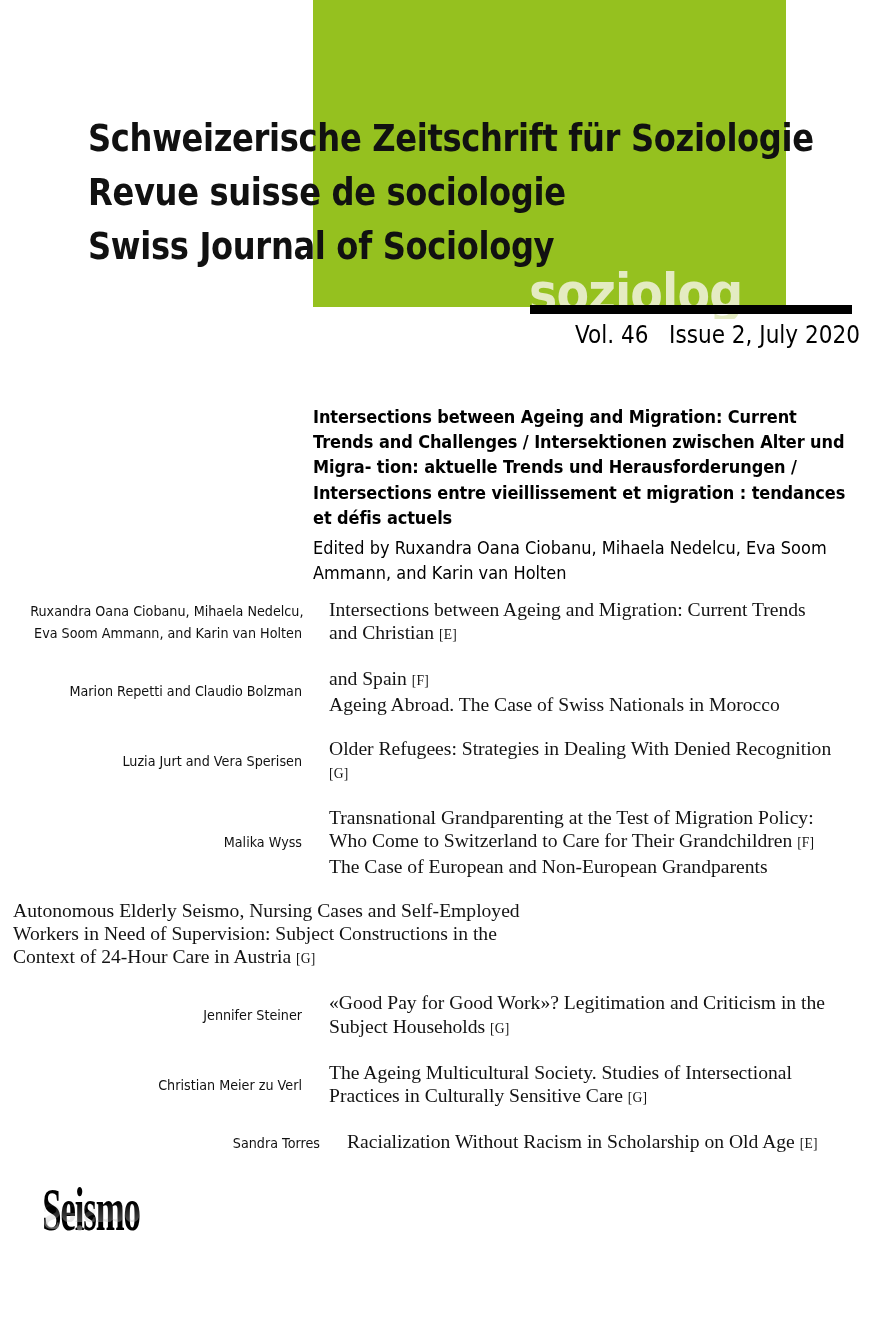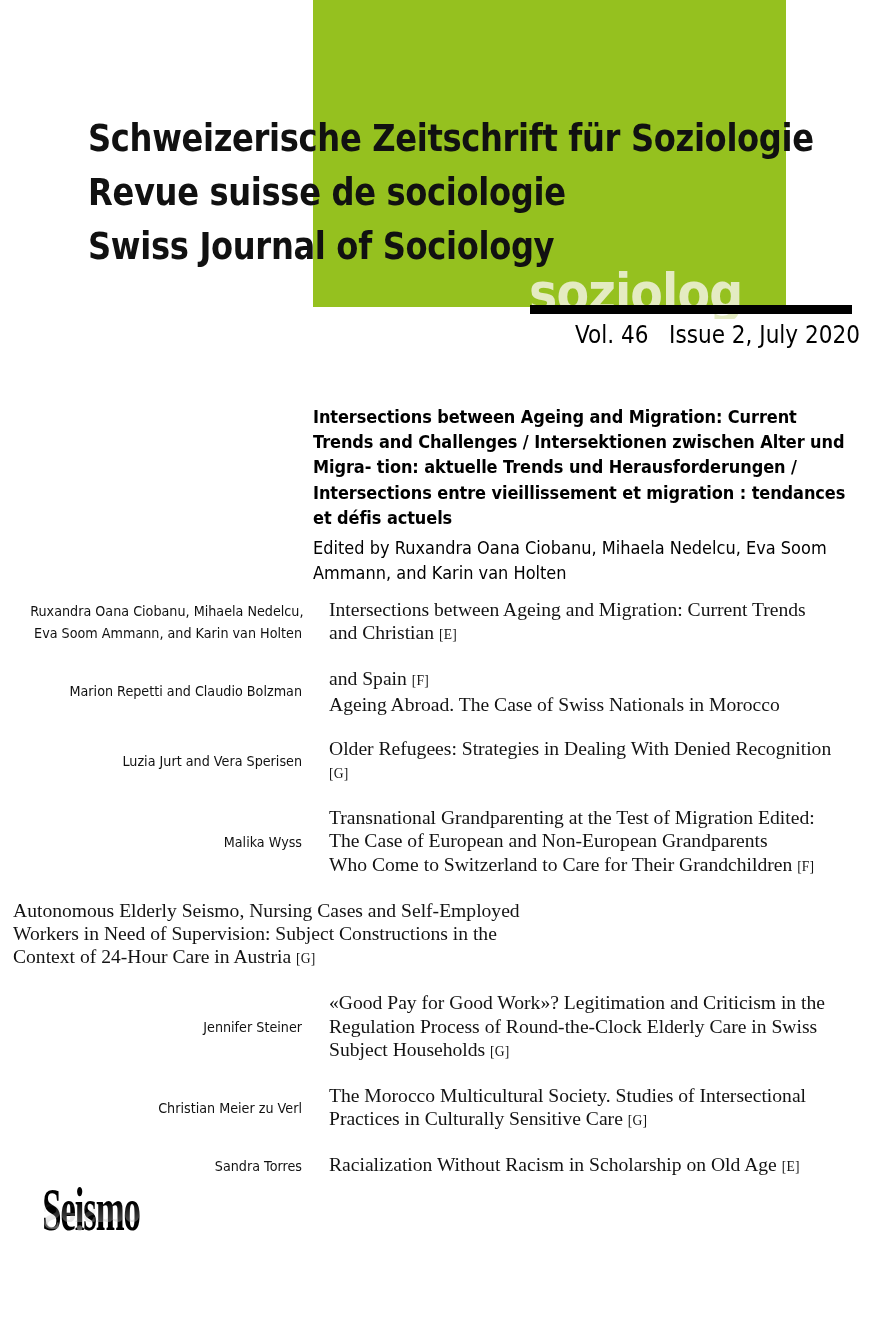--- a/index.html
+++ b/index.html
@@ -128,21 +128,21 @@
     left: 0;
     top: 598px;
     width: 886px;
   }
   .toc-row {
     display: flex;
     align-items: center;
     margin-bottom: 21px;
     gap: 14px;
   }
-  .toc-row:last-child { margin-bottom: 16px; }
+  .toc-row:last-child { margin-bottom: 16px; padding-left: 18px; }
 
   .toc-authors {
     width: 302px;
     flex: 0 0 302px;
     text-align: right;
     padding-right: 0;
     font-family: "DejaVu Sans", "Liberation Sans", sans-serif;
     font-weight: 400;
     font-size: 14.2px;
     line-height: 22.6px;
@@ -278,51 +278,50 @@
       <span class="tline">Older Refugees: Strategies in Dealing With Denied Recognition</span>
       <span class="tline"><span class="lang-tag">[G]</span></span>
     </div>
   </div>
 
   <div class="toc-row">
     <div class="toc-authors">
       <span class="aline">Malika Wyss</span>
     </div>
     <div class="toc-title">
-      <span class="tline">Transnational Grandparenting at the Test of Migration Edited:</span>
+      <span class="tline">Transnational Grandparenting at the Test of Migration Policy:</span>
+      <span class="tline"><span>Who Come to Switzerland to Care for Their Grandchildren</span> <span class="lang-tag">[F]</span></span>
       <span class="tline">The Case of European and Non-European Grandparents</span>
-      <span class="tline"><span>Who Come to Switzerland to Care for Their Grandchildren</span> <span class="lang-tag">[F]</span></span>
     </div>
   </div>
 
   <div class="toc-row">
     <div class="toc-title">
       <span class="tline">Autonomous Elderly Seismo, Nursing Cases and Self-Employed</span>
       <span class="tline">Workers in Need of Supervision: Subject Constructions in the</span>
       <span class="tline"><span>Context of 24-Hour Care in Austria</span> <span class="lang-tag">[G]</span></span>
     </div>
   </div>
 
   <div class="toc-row">
     <div class="toc-authors">
       <span class="aline">Jennifer Steiner</span>
     </div>
     <div class="toc-title">
       <span class="tline">«Good Pay for Good Work»? Legitimation and Criticism in the</span>
-      <span class="tline">Regulation Process of Round-the-Clock Elderly Care in Swiss</span>
       <span class="tline"><span>Subject Households</span> <span class="lang-tag">[G]</span></span>
     </div>
   </div>
 
   <div class="toc-row">
     <div class="toc-authors">
       <span class="aline">Christian Meier zu Verl</span>
     </div>
     <div class="toc-title">
-      <span class="tline">The Morocco Multicultural Society. Studies of Intersectional</span>
+      <span class="tline">The Ageing Multicultural Society. Studies of Intersectional</span>
       <span class="tline"><span>Practices in Culturally Sensitive Care</span> <span class="lang-tag">[G]</span></span>
     </div>
   </div>
 
   <div class="toc-row">
     <div class="toc-authors">
       <span class="aline">Sandra Torres</span>
     </div>
     <div class="toc-title">
       <span class="tline"><span>Racialization Without Racism in Scholarship on Old Age</span> <span class="lang-tag">[E]</span></span>

